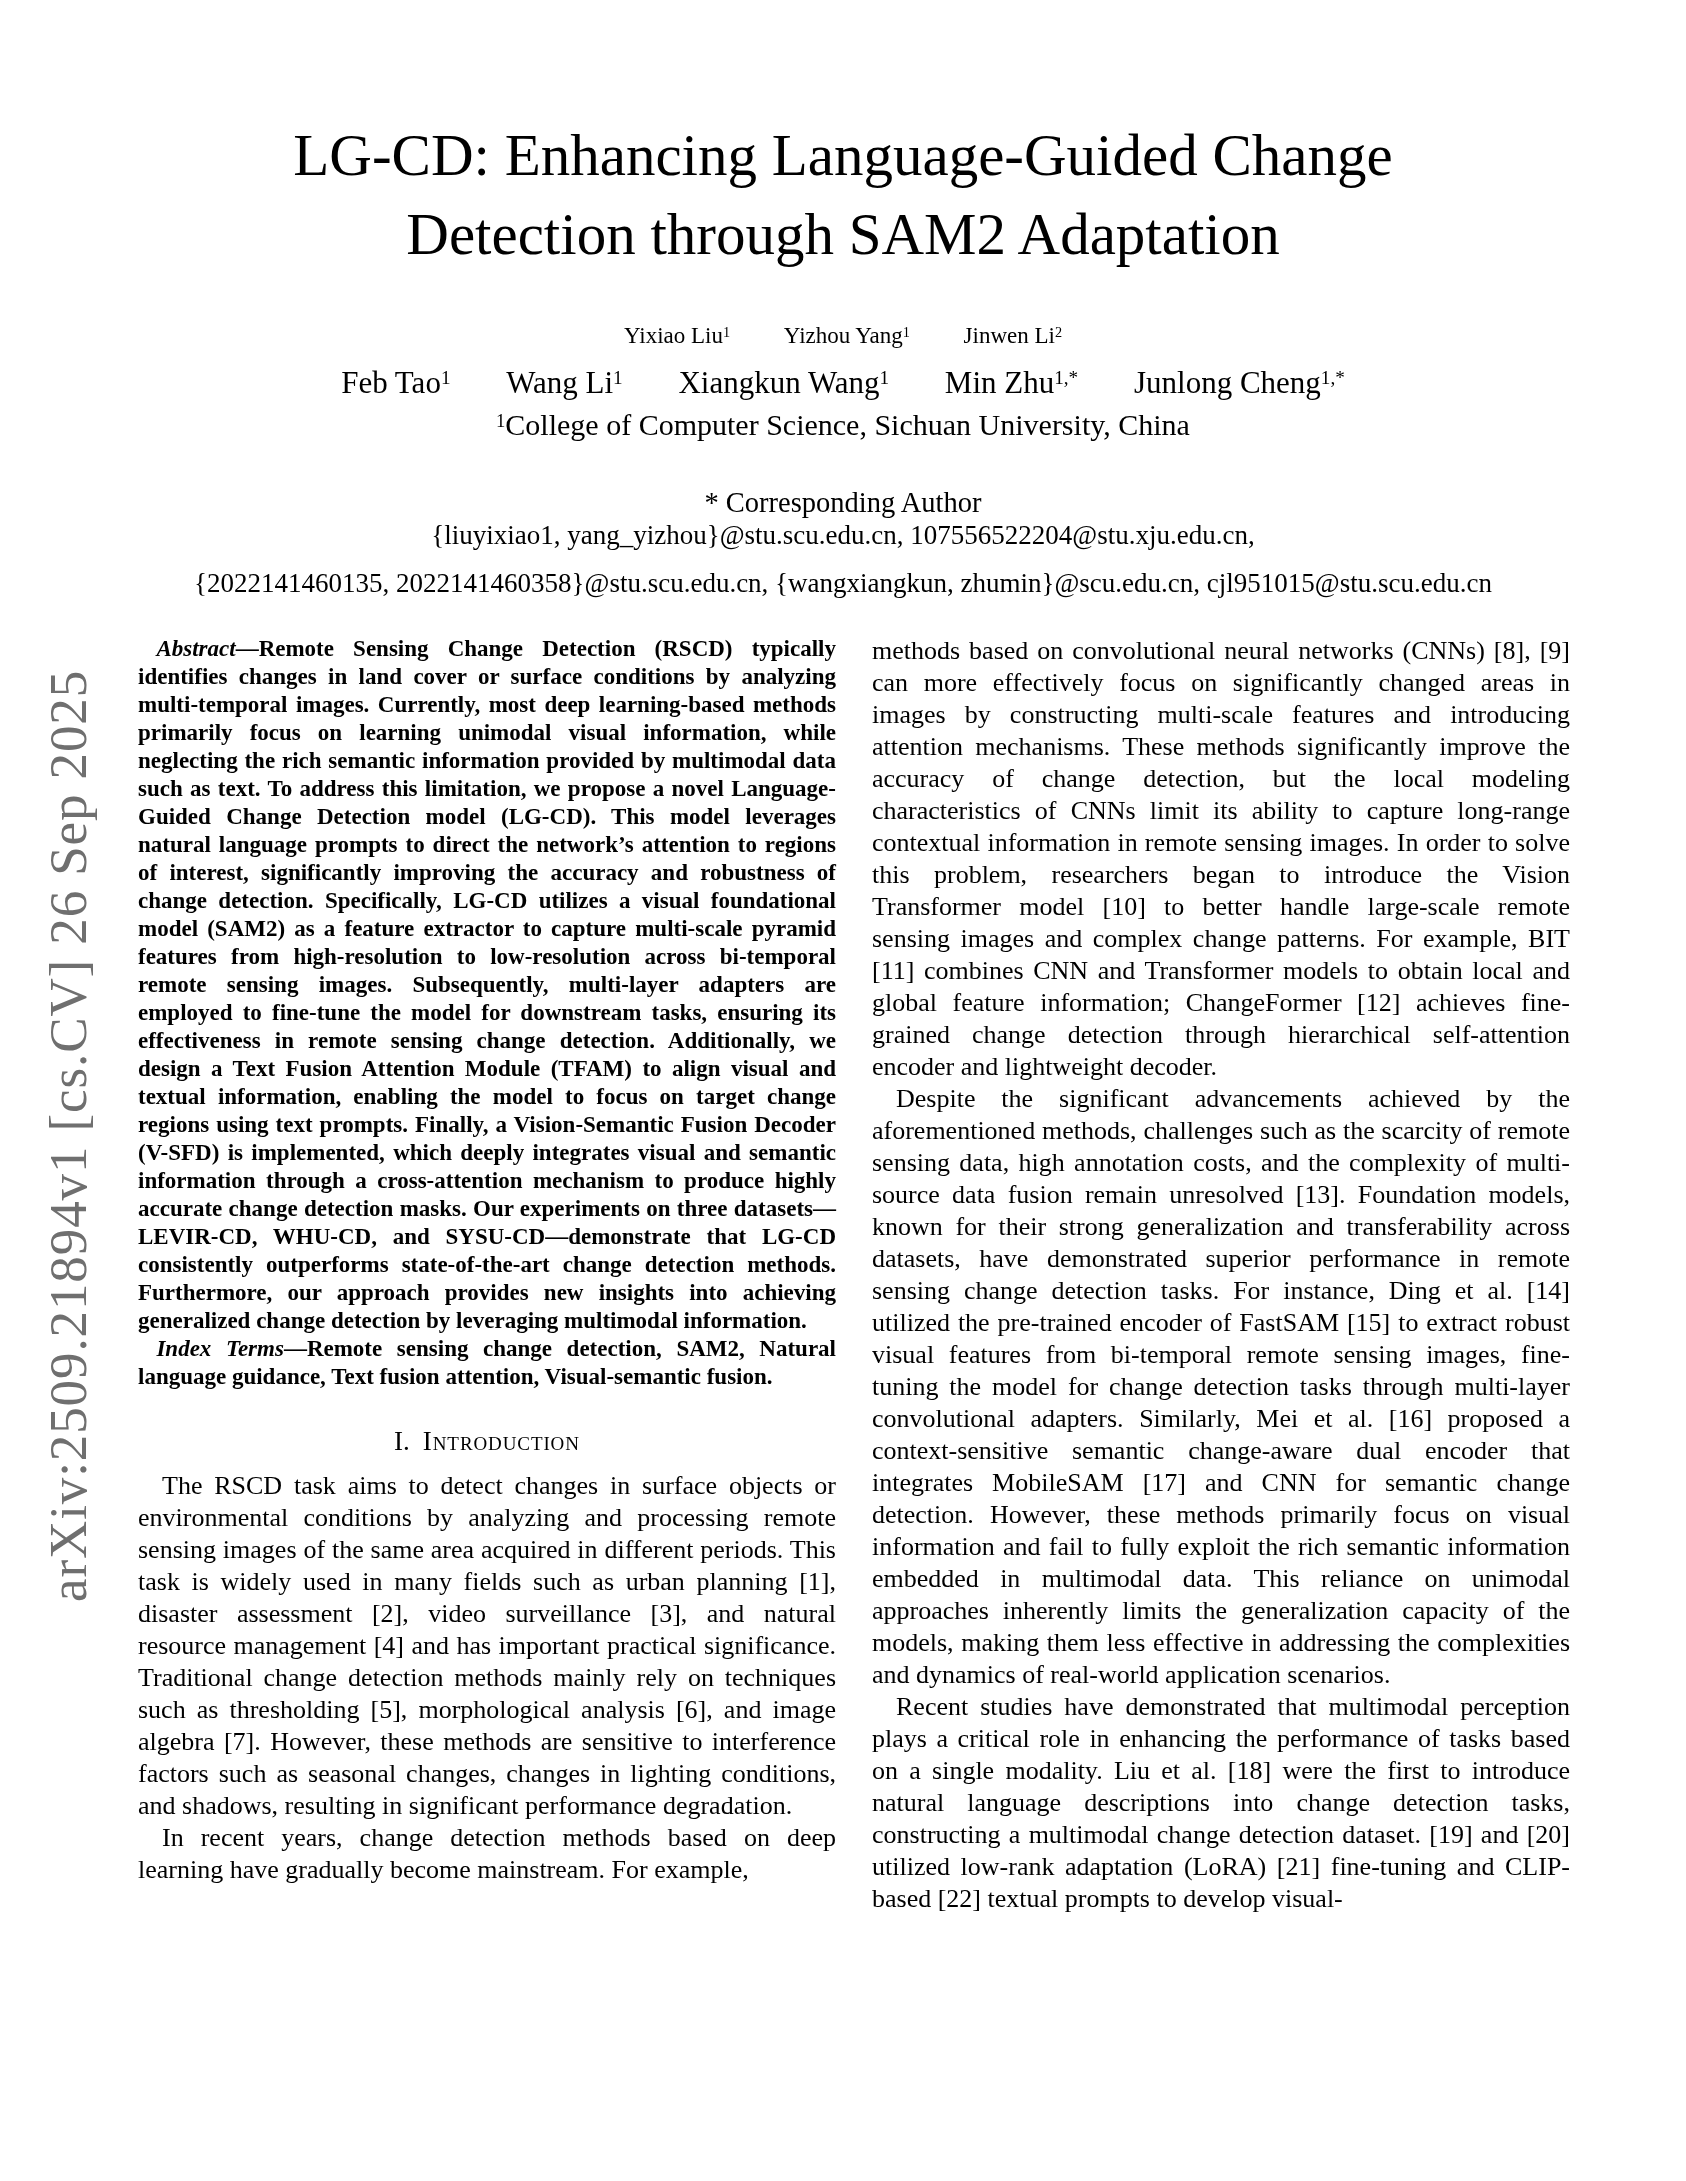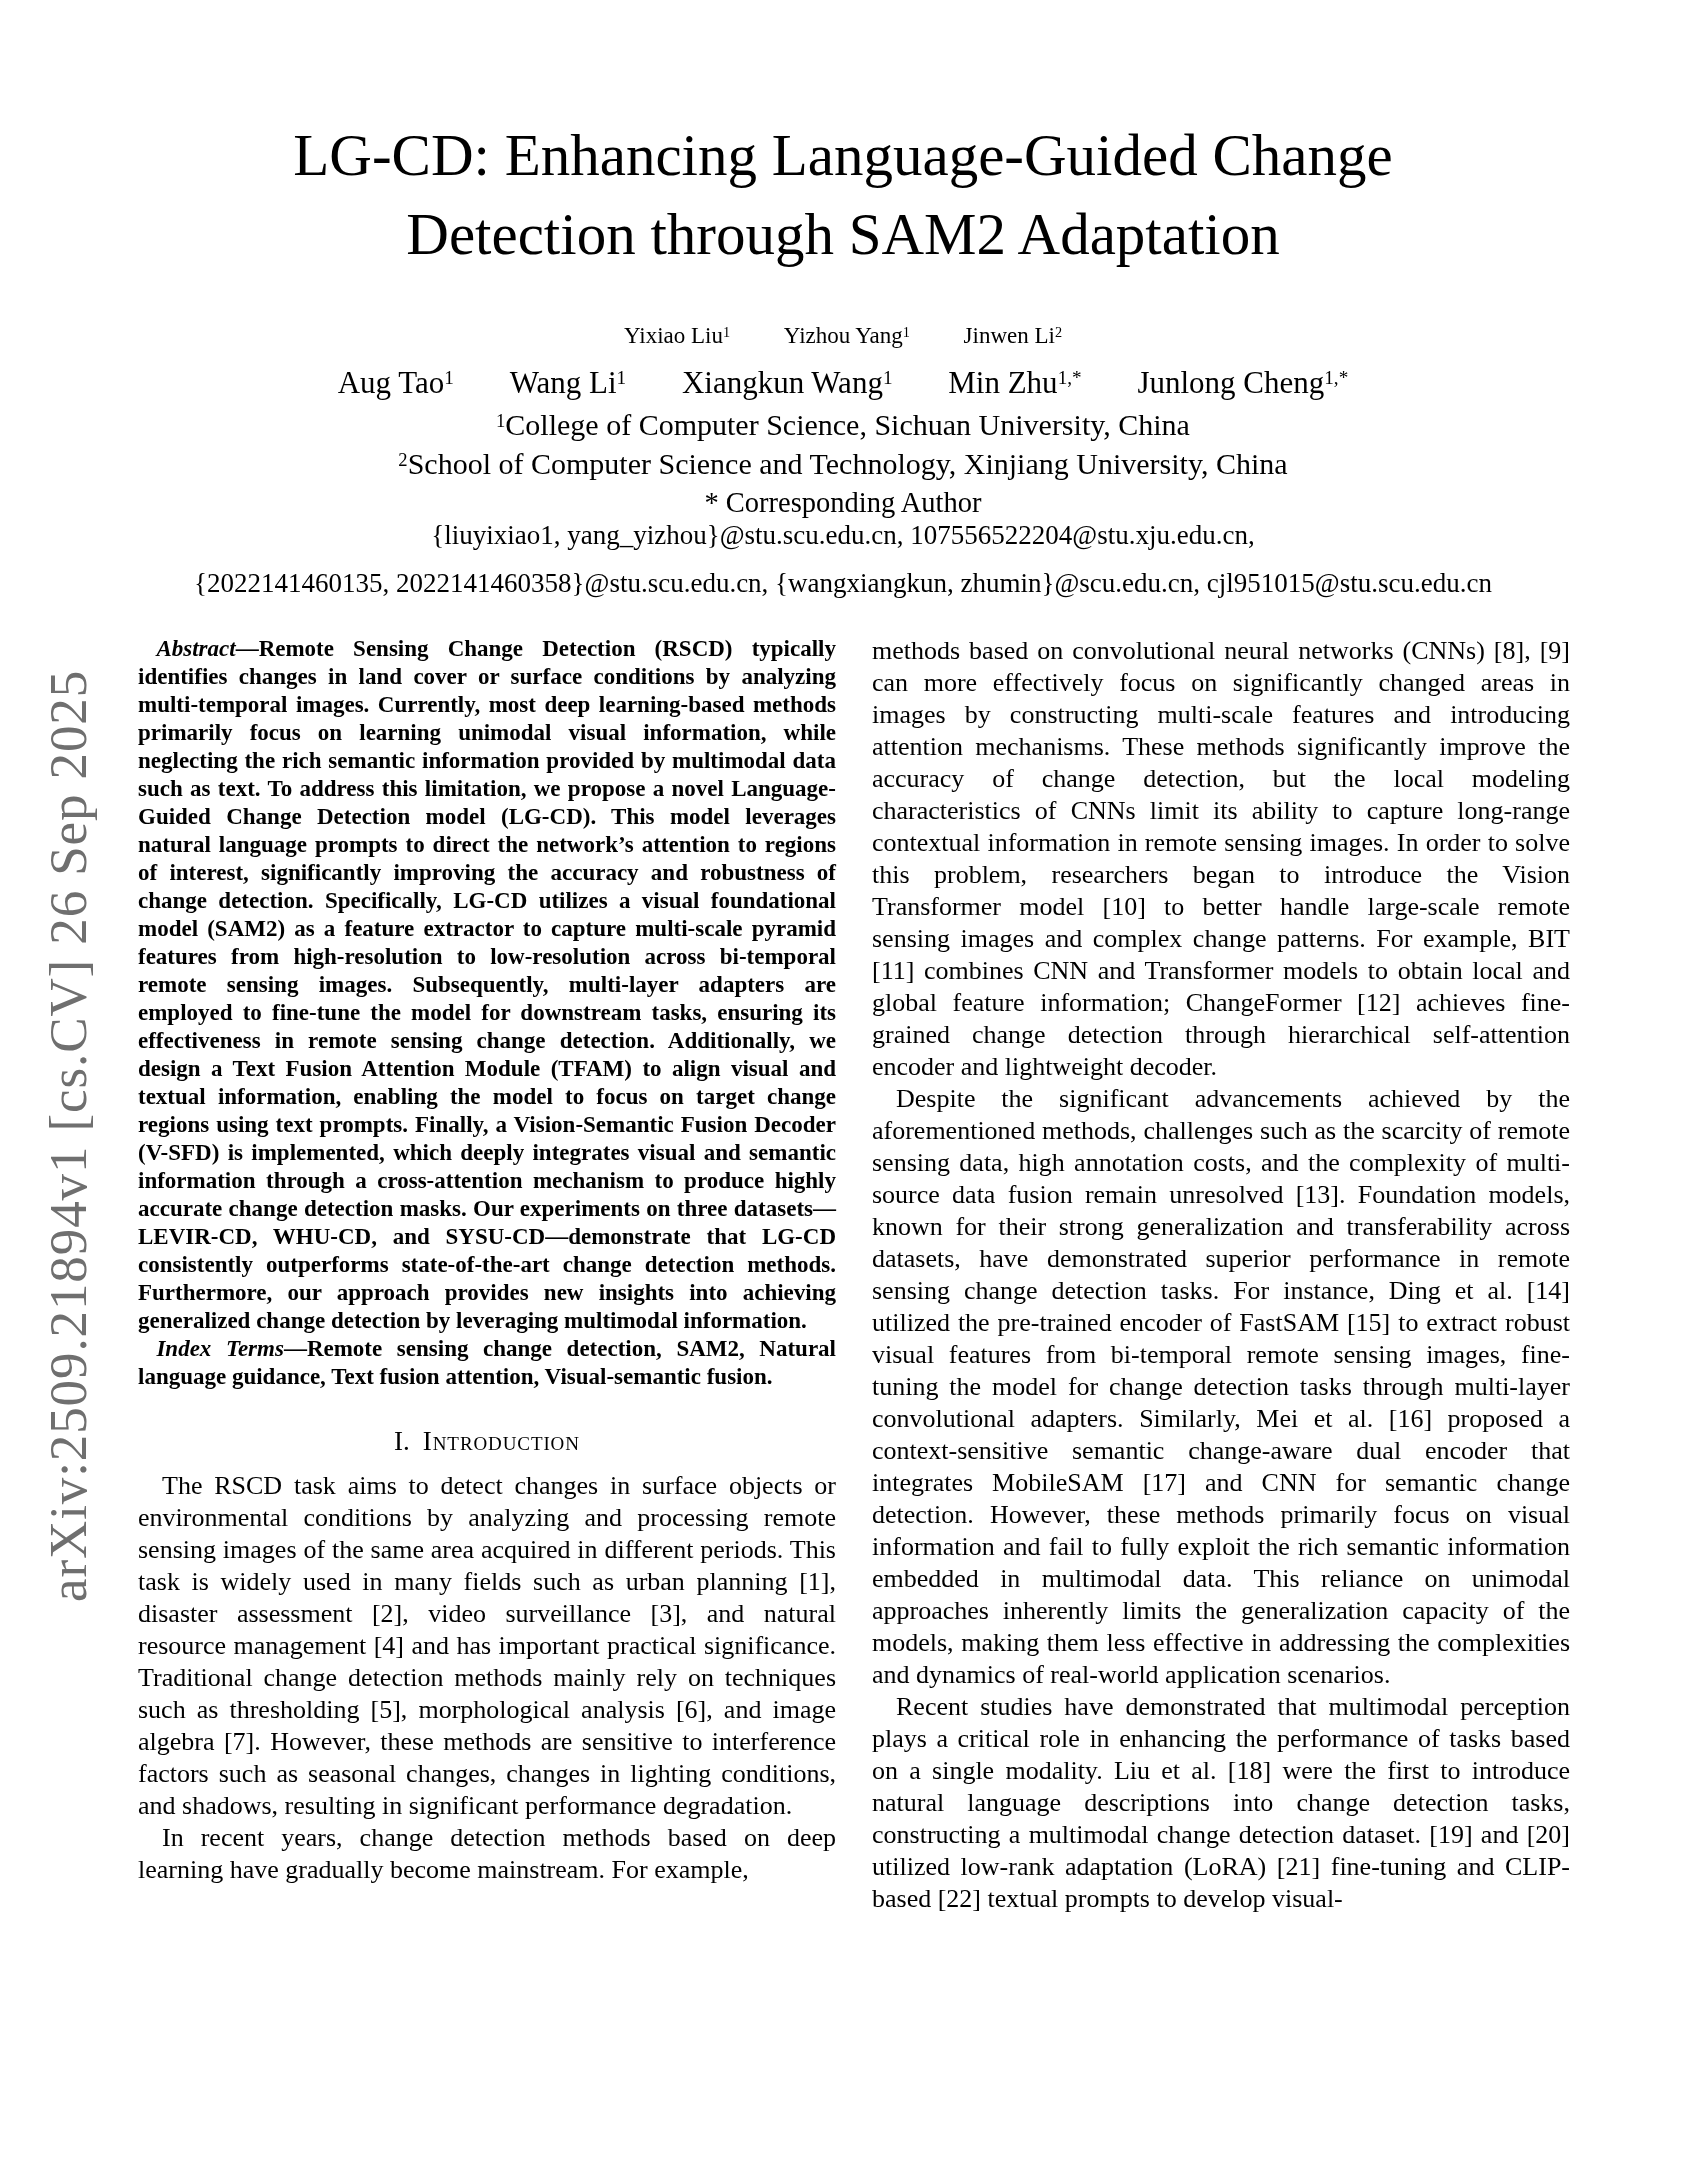--- a/index.html
+++ b/index.html
@@ -122,29 +122,28 @@
     <span class="tl">Detection through SAM2 Adaptation</span>
   </h1>
 
   <div class="hline authors-row1">
     <span class="author"><span>Yixiao Liu</span><sup>1</sup></span>
     <span class="author"><span>Yizhou Yang</span><sup>1</sup></span>
     <span class="author"><span>Jinwen Li</span><sup>2</sup></span>
   </div>
 
   <div class="hline authors-row2">
-    <span class="author"><span>Aug Tao</span><sup>1</sup></span>
+    <span class="author"><span>Feb Tao</span><sup>1</sup></span>
     <span class="author"><span>Wang Li</span><sup>1</sup></span>
     <span class="author"><span>Xiangkun Wang</span><sup>1</sup></span>
     <span class="author"><span>Min Zhu</span><sup>1,*</sup></span>
     <span class="author"><span>Junlong Cheng</span><sup>1,*</sup></span>
   </div>
 
   <div class="hline affil-1"><sup>1</sup><span>College of Computer Science, Sichuan University, China</span></div>
-  <div class="hline affil-2"><sup>2</sup><span>School of Computer Science and Technology, Xinjiang University, China</span></div>
 
   <div class="hline corresp">* Corresponding Author</div>
 
   <div class="hline email-1">{liuyixiao1, yang_yizhou}@stu.scu.edu.cn, 107556522204@stu.xju.edu.cn,</div>
   <div class="hline email-2">{2022141460135, 2022141460358}@stu.scu.edu.cn, {wangxiangkun, zhumin}@scu.edu.cn, cjl951015@stu.scu.edu.cn</div>
 
   <div class="col col-left">
     <p class="abstract-p"><span class="lead">Abstract</span><span>—Remote Sensing Change Detection (RSCD) typically identifies changes in land cover or surface conditions by analyzing multi-temporal images. Currently, most deep learning-based methods primarily focus on learning unimodal visual information, while neglecting the rich semantic information provided by multimodal data such as text. To address this limitation, we propose a novel Language-Guided Change Detection model (LG-CD). This model leverages natural language prompts to direct the network’s attention to regions of interest, significantly improving the accuracy and robustness of change detection. Specifically, LG-CD utilizes a visual foundational model (SAM2) as a feature extractor to capture multi-scale pyramid features from high-resolution to low-resolution across bi-temporal remote sensing images. Subsequently, multi-layer adapters are employed to fine-tune the model for downstream tasks, ensuring its effectiveness in remote sensing change detection. Additionally, we design a Text Fusion Attention Module (TFAM) to align visual and textual information, enabling the model to focus on target change regions using text prompts. Finally, a Vision-Semantic Fusion Decoder (V-SFD) is implemented, which deeply integrates visual and semantic information through a cross-attention mechanism to produce highly accurate change detection masks. Our experiments on three datasets—LEVIR-CD, WHU-CD, and SYSU-CD—demonstrate that LG-CD consistently outperforms state-of-the-art change detection methods. Furthermore, our approach provides new insights into achieving generalized change detection by leveraging multimodal information.</span></p>
     <p class="abstract-p"><span class="lead">Index Terms</span><span>—Remote sensing change detection, SAM2, Natural language guidance, Text fusion attention, Visual-semantic fusion.</span></p>
 

